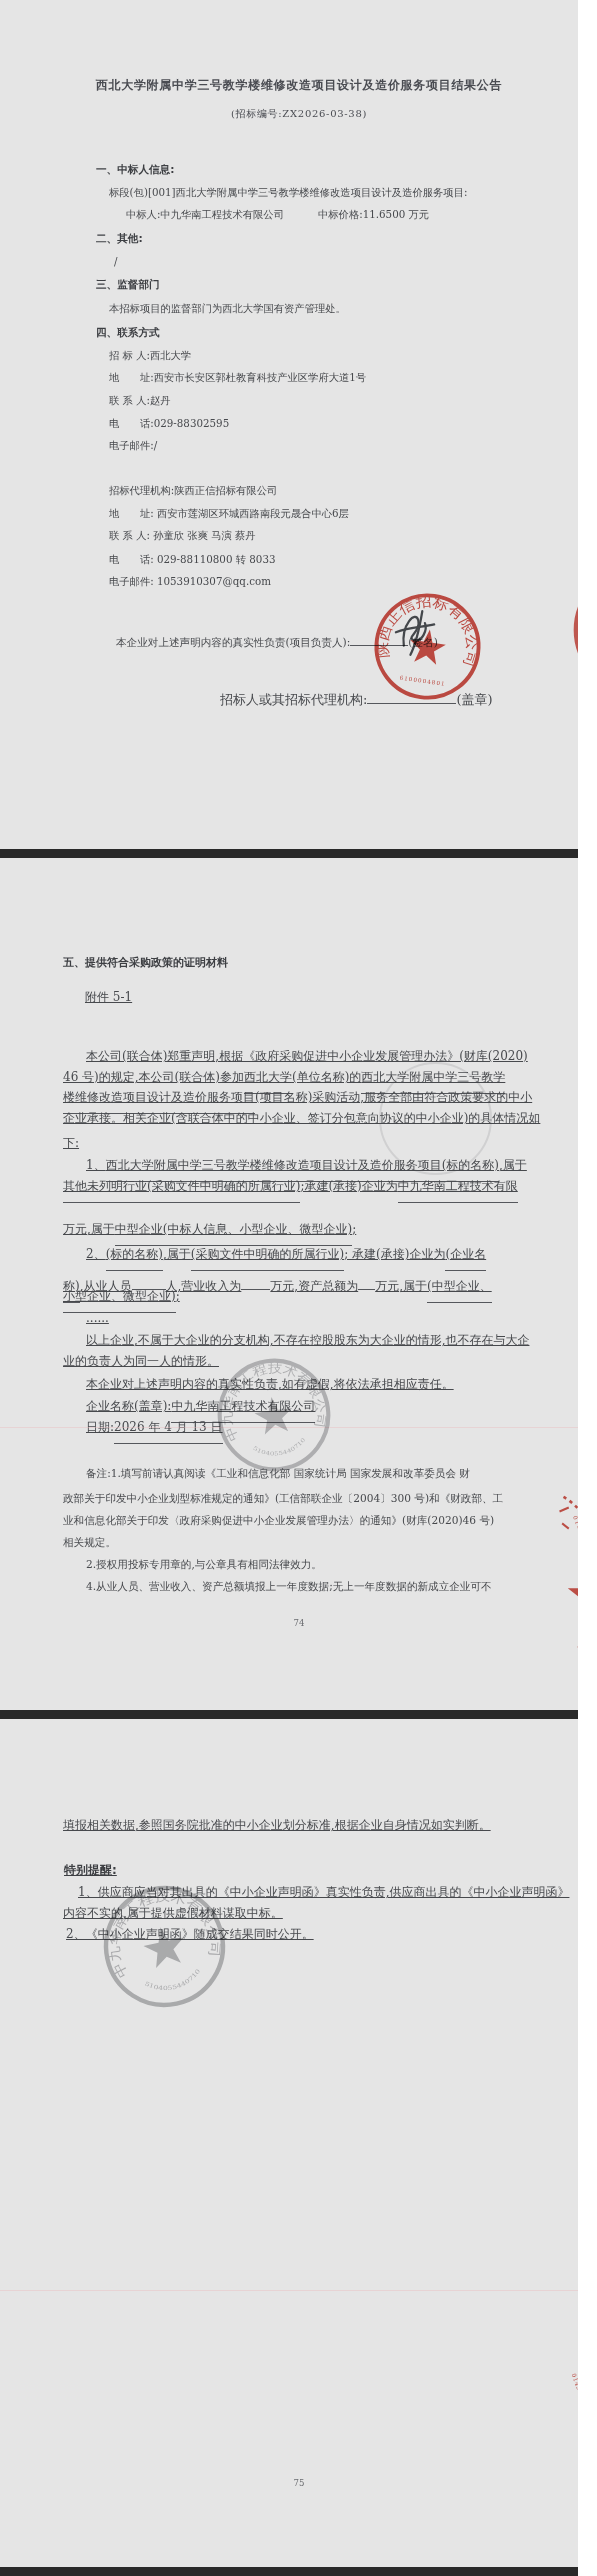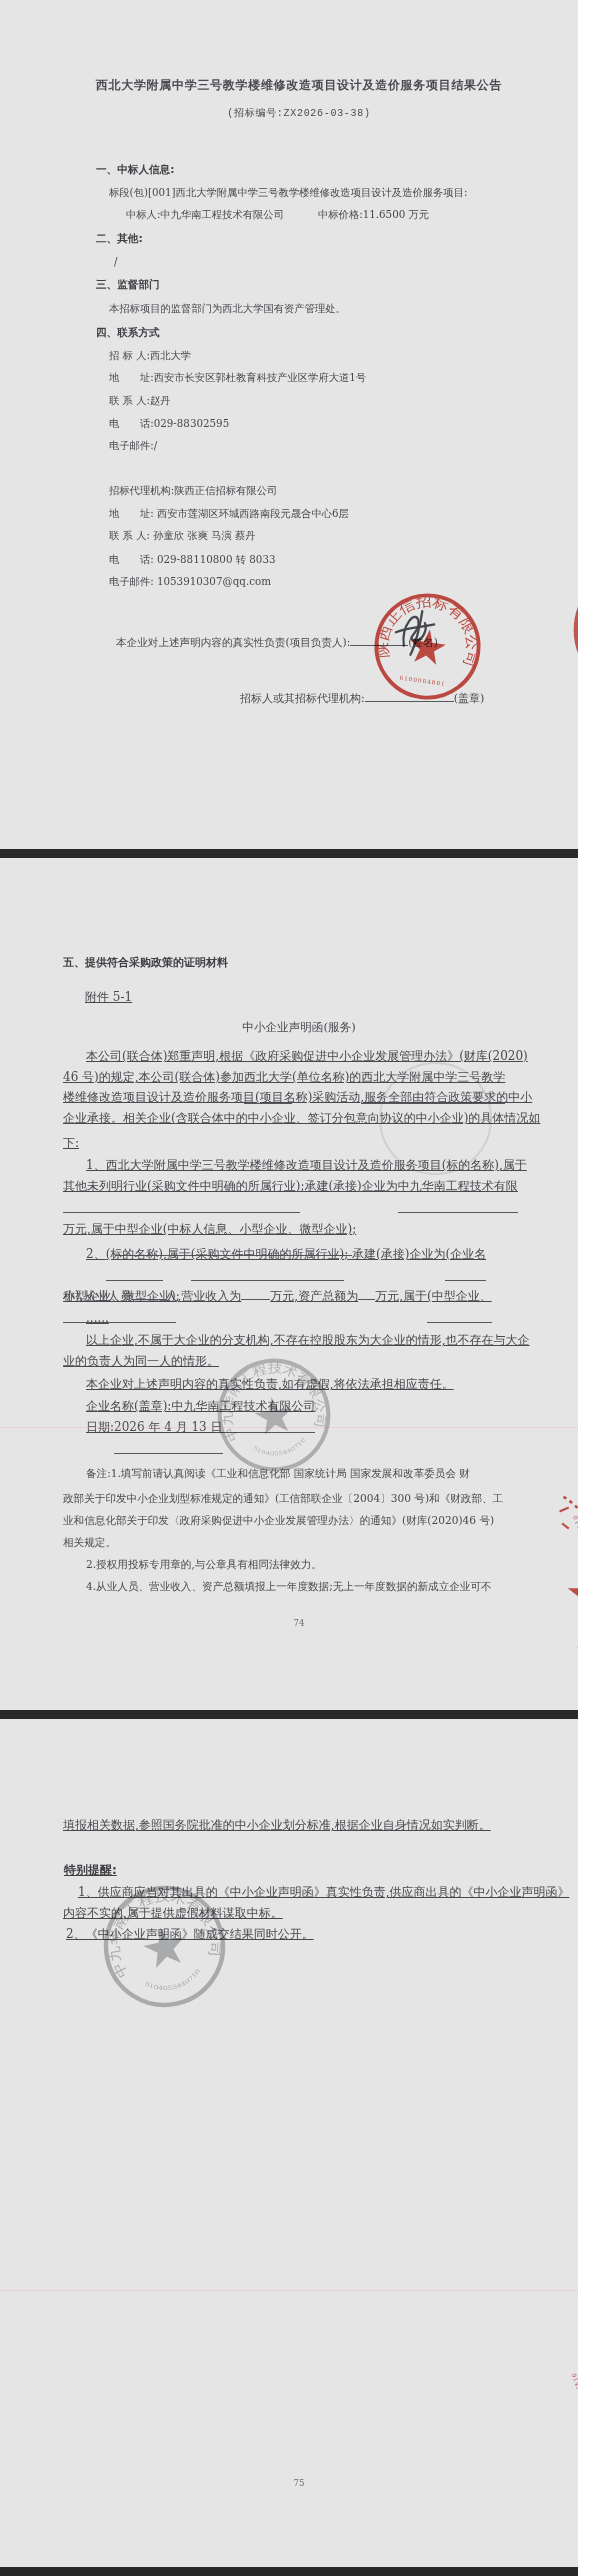--- a/index.html
+++ b/index.html
@@ -4,22 +4,22 @@
 <style>
   html,body{margin:0;padding:0;background:#ffffff;}
   #doc{position:relative;width:578px;height:2576px;background:#e5e5e5;overflow:hidden;
        font-family:"DejaVu Serif","Liberation Serif",serif;color:#47494d;}
   .line{position:absolute;white-space:nowrap;font-size:10.3px;line-height:1.2;}
   .c{left:0;width:598px;text-align:center;}
   .b2{font-size:12px;text-decoration:underline;}
   .n2{font-size:10.6px;}
   .hd{font-family:"DejaVu Sans","Liberation Sans",sans-serif;font-weight:700;color:#3d3f43;}
   .ttl{font-size:12px;font-weight:700;color:#4a4c52;letter-spacing:0.7px;}
-  .sub{font-size:10px;color:#4a4c52;letter-spacing:0.7px;font-family:Liberation Mono, monospace;}
-  .u{border-bottom:0.8px solid #55575c;padding-bottom:19px;}
+  .sub{font-size:10px;color:#4a4c52;letter-spacing:0.7px;}
+  .u{border-bottom:0.8px solid #55575c;padding-bottom:9px;}
   .bk{display:inline-block;height:1em;vertical-align:baseline;}
   .blank{display:inline-block;border-bottom:0.8px solid #55575c;height:1em;vertical-align:baseline;}
   .bar{position:absolute;left:0;width:598px;background:#292929;}
   .stamp{position:absolute;mix-blend-mode:multiply;}
   .ghost{position:absolute;border:2.6px solid rgba(125,125,130,0.20);border-radius:50%;}
   .pline{position:absolute;left:0;width:598px;height:1.3px;background:rgba(235,185,188,0.40);}
   .pg{font-size:8.6px;color:#6a6c70;}
   svg text{font-family:"DejaVu Serif","Liberation Serif",serif;}
 </style>
 </head>
@@ -50,21 +50,21 @@
 
   <div class="line" style="top:484px;left:109px">招标代理机构:陕西正信招标有限公司</div>
   <div class="line" style="top:507px;left:109px">地　　址: 西安市莲湖区环城西路南段元晟合中心6层</div>
   <div class="line" style="top:529px;left:109px">联 系 人: 孙童欣 张爽 马演 蔡丹</div>
   <div class="line" style="top:553px;left:109px">电　　话: 029-88110800 转 8033</div>
   <div class="line" style="top:575px;left:109px">电子邮件: 1053910307@qq.com</div>
 
   <div class="line" style="top:634px;left:116px;font-size:10.6px">
     <span>本企业对上述声明内容的真实性负责(项目负责人):</span><span class="blank" style="width:58px"></span><span>(签名)</span>
   </div>
-  <div class="line" style="top:690px;left:240px;font-size:11px">
+  <div class="line" style="top:690px;left:220px;font-size:13px">
     <span>招标人或其招标代理机构:</span><span class="blank" style="width:89px"></span><span>(盖章)</span>
   </div>
 
   <svg class="stamp" style="left:372px;top:591px;transform:rotate(8deg);opacity:.88" width="111" height="111" viewBox="0 0 200 200">
     <defs>
         <path id="arcTop1" d="M 39 138 A 72 72 0 1 1 161 138" fill="none"></path>
       </defs>
     <circle cx="100" cy="100" r="92" fill="none" stroke="#c9392e" stroke-width="7"></circle>
     <polygon points="100,69 107.9,92.1 132.3,92.5 112.8,107.2 120,130.5 100,116.5 80,130.5 87.2,107.2 67.7,92.5 92.1,92.1" fill="#c9392e"></polygon>
     <text font-size="25" fill="#c9392e"><textPath href="#arcTop1" startOffset="10" textLength="282" lengthAdjust="spacingAndGlyphs">陕西正信招标有限公司</textPath></text>
@@ -81,21 +81,20 @@
 
   <svg class="stamp" style="left:551px;top:589px;opacity:.8" width="46" height="86" viewBox="0 0 70 130">
     <circle cx="130" cy="62" r="92" fill="none" stroke="#c9392e" stroke-width="7"></circle>
     <text x="50" y="70" font-size="14" fill="#c9392e" transform="rotate(-60 50 70)">工</text>
   </svg>
 
   <div class="bar" style="top:849px;height:9.3px"></div>
 
   <div class="line hd" style="top:956px;left:63px;font-size:11px">五、提供符合采购政策的证明材料</div>
   <div class="line b2" style="top:990px;left:85px">附件 5-1</div>
-  <div class="line c" style="top:1021px;font-size:11.6px">中小企业声明函(服务)</div>
 
   <div class="ghost" style="left:379px;top:1062px;width:109px;height:109px"></div>
 
   <div class="line b2" style="top:1049px;left:86px"><span>本公司(联合体)郑重声明,根据《政府采购促进中小企业发展管理办法》(财库(2020)</span></div>
   <div class="line b2" style="top:1070px;left:63px"><span>46 号)的规定,本公司(联合体)参加</span><span class="u">西北大学</span><span>(单位名称)的</span><span class="u">西北大学附属中学三号教学</span></div>
   <div class="line b2" style="top:1090px;left:63px"><span class="u">楼维修改造项目设计及造价服务项目</span><span>(项目名称)采购活动,服务全部由符合政策要求的中小</span></div>
   <div class="line b2" style="top:1111px;left:63px"><span>企业承接。相关企业(含联合体中的中小企业、签订分包意向协议的中小企业)的具体情况如</span></div>
   <div class="line b2" style="top:1136px;left:63px"><span>下:</span></div>
 
   <div class="line b2" style="top:1158px;left:86px"><span>1、</span><span class="u">西北大学附属中学三号教学楼维修改造项目设计及造价服务项目(标的名称)</span><span>,属于</span></div>

